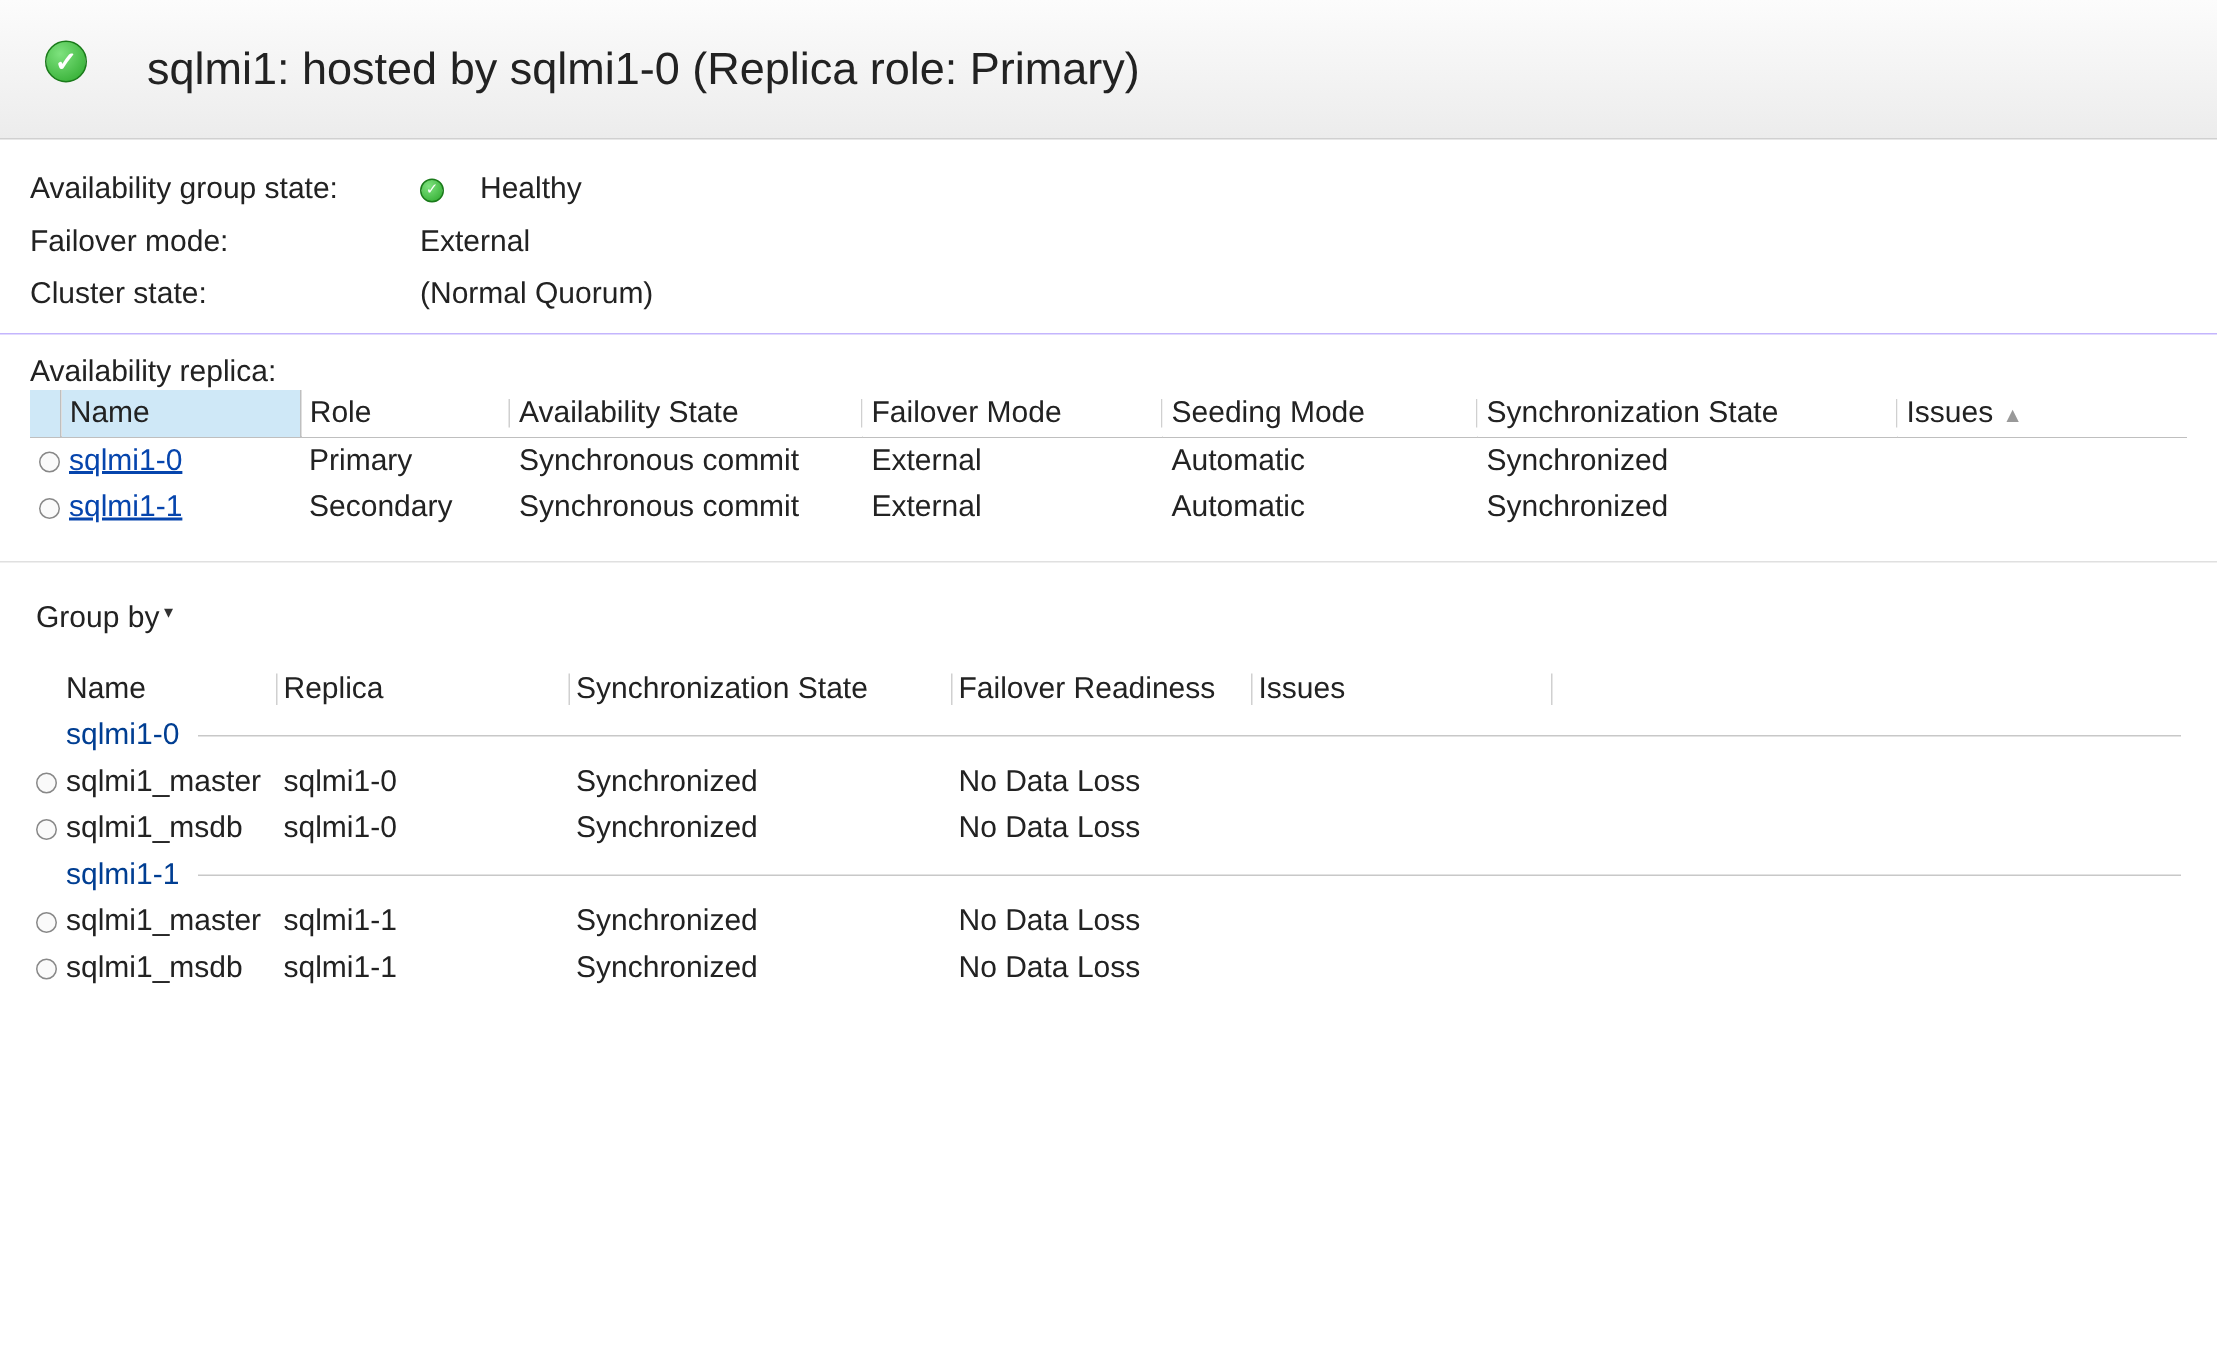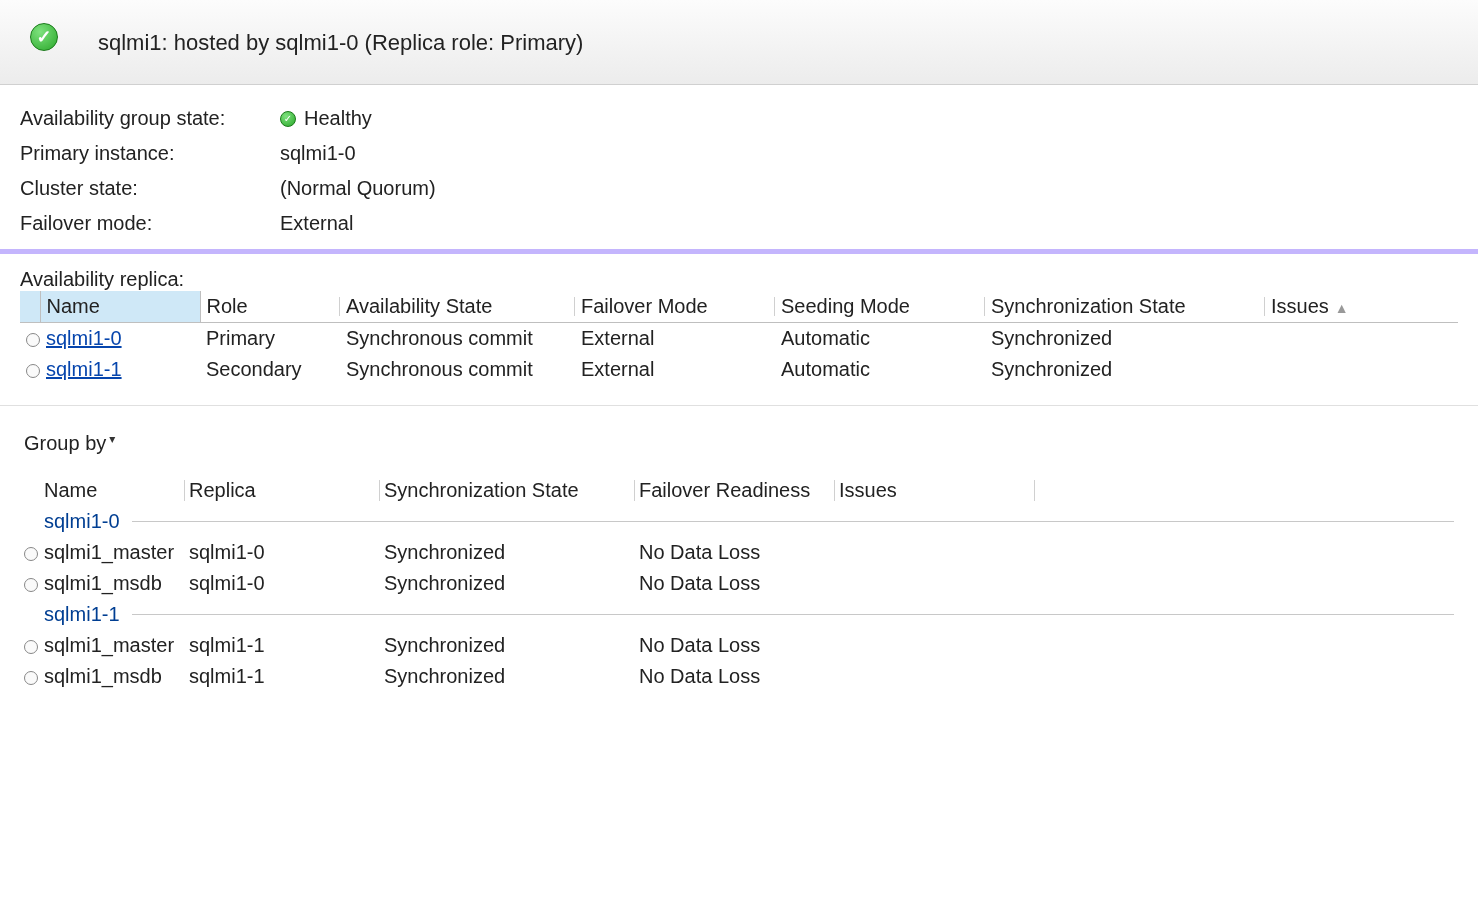--- a/index.html
+++ b/index.html
@@ -32,42 +32,42 @@
     font-weight: bold;
     font-size: 16px;
   }
   .header-icon::after{
     content: "✓";
     color:#fff;
     font-size:18px;
     line-height:1;
   }
   .header-title {
-    font-size: 22px;
+    font-size: 30px;
     font-weight: 400;
     color: #222;
     margin-top: 12px;
   }
   .section {
     padding: 16px 20px 8px 20px;
-    border-bottom: 5px solid #c4b5fd;
+    border-bottom: 1px solid #c4b5fd;
   }
   .kv-row {
     display: flex;
     align-items: center;
     padding: 6px 0;
   }
   .kv-label {
     width: 260px;
     flex: 0 0 260px;
   }
   .kv-value {
     display: flex;
     align-items: center;
-    gap: 8px;
+    gap: 24px;
   }
   .status-dot {
     width: 16px;
     height: 16px;
     border-radius: 50%;
     background: radial-gradient(circle at 35% 30%, #7ee27e, #2aa72a);
     border: 1px solid #1a7a1a;
     display:inline-flex;
     align-items:center;
     justify-content:center;
@@ -192,30 +192,26 @@
 
 <div class="section">
   <div class="kv-row">
     <span class="kv-label">Availability group state:</span>
     <span class="kv-value">
       <span class="status-dot"></span>
       <span>Healthy</span>
     </span>
   </div>
   <div class="kv-row">
-    <span class="kv-label">Primary instance:</span>
-    <span class="kv-value">sqlmi1-0</span>
+    <span class="kv-label">Failover mode:</span>
+    <span class="kv-value">External</span>
   </div>
   <div class="kv-row">
     <span class="kv-label">Cluster state:</span>
     <span class="kv-value"> (Normal Quorum)</span>
-  </div>
-  <div class="kv-row">
-    <span class="kv-label">Failover mode:</span>
-    <span class="kv-value">External</span>
   </div>
 </div>
 
 <div class="replica-section">
   <div class="replica-label">Availability replica:</div>
   <table class="grid">
     <colgroup>
       <col style="width:20px">
       <col style="width:160px">
       <col style="width:140px">

